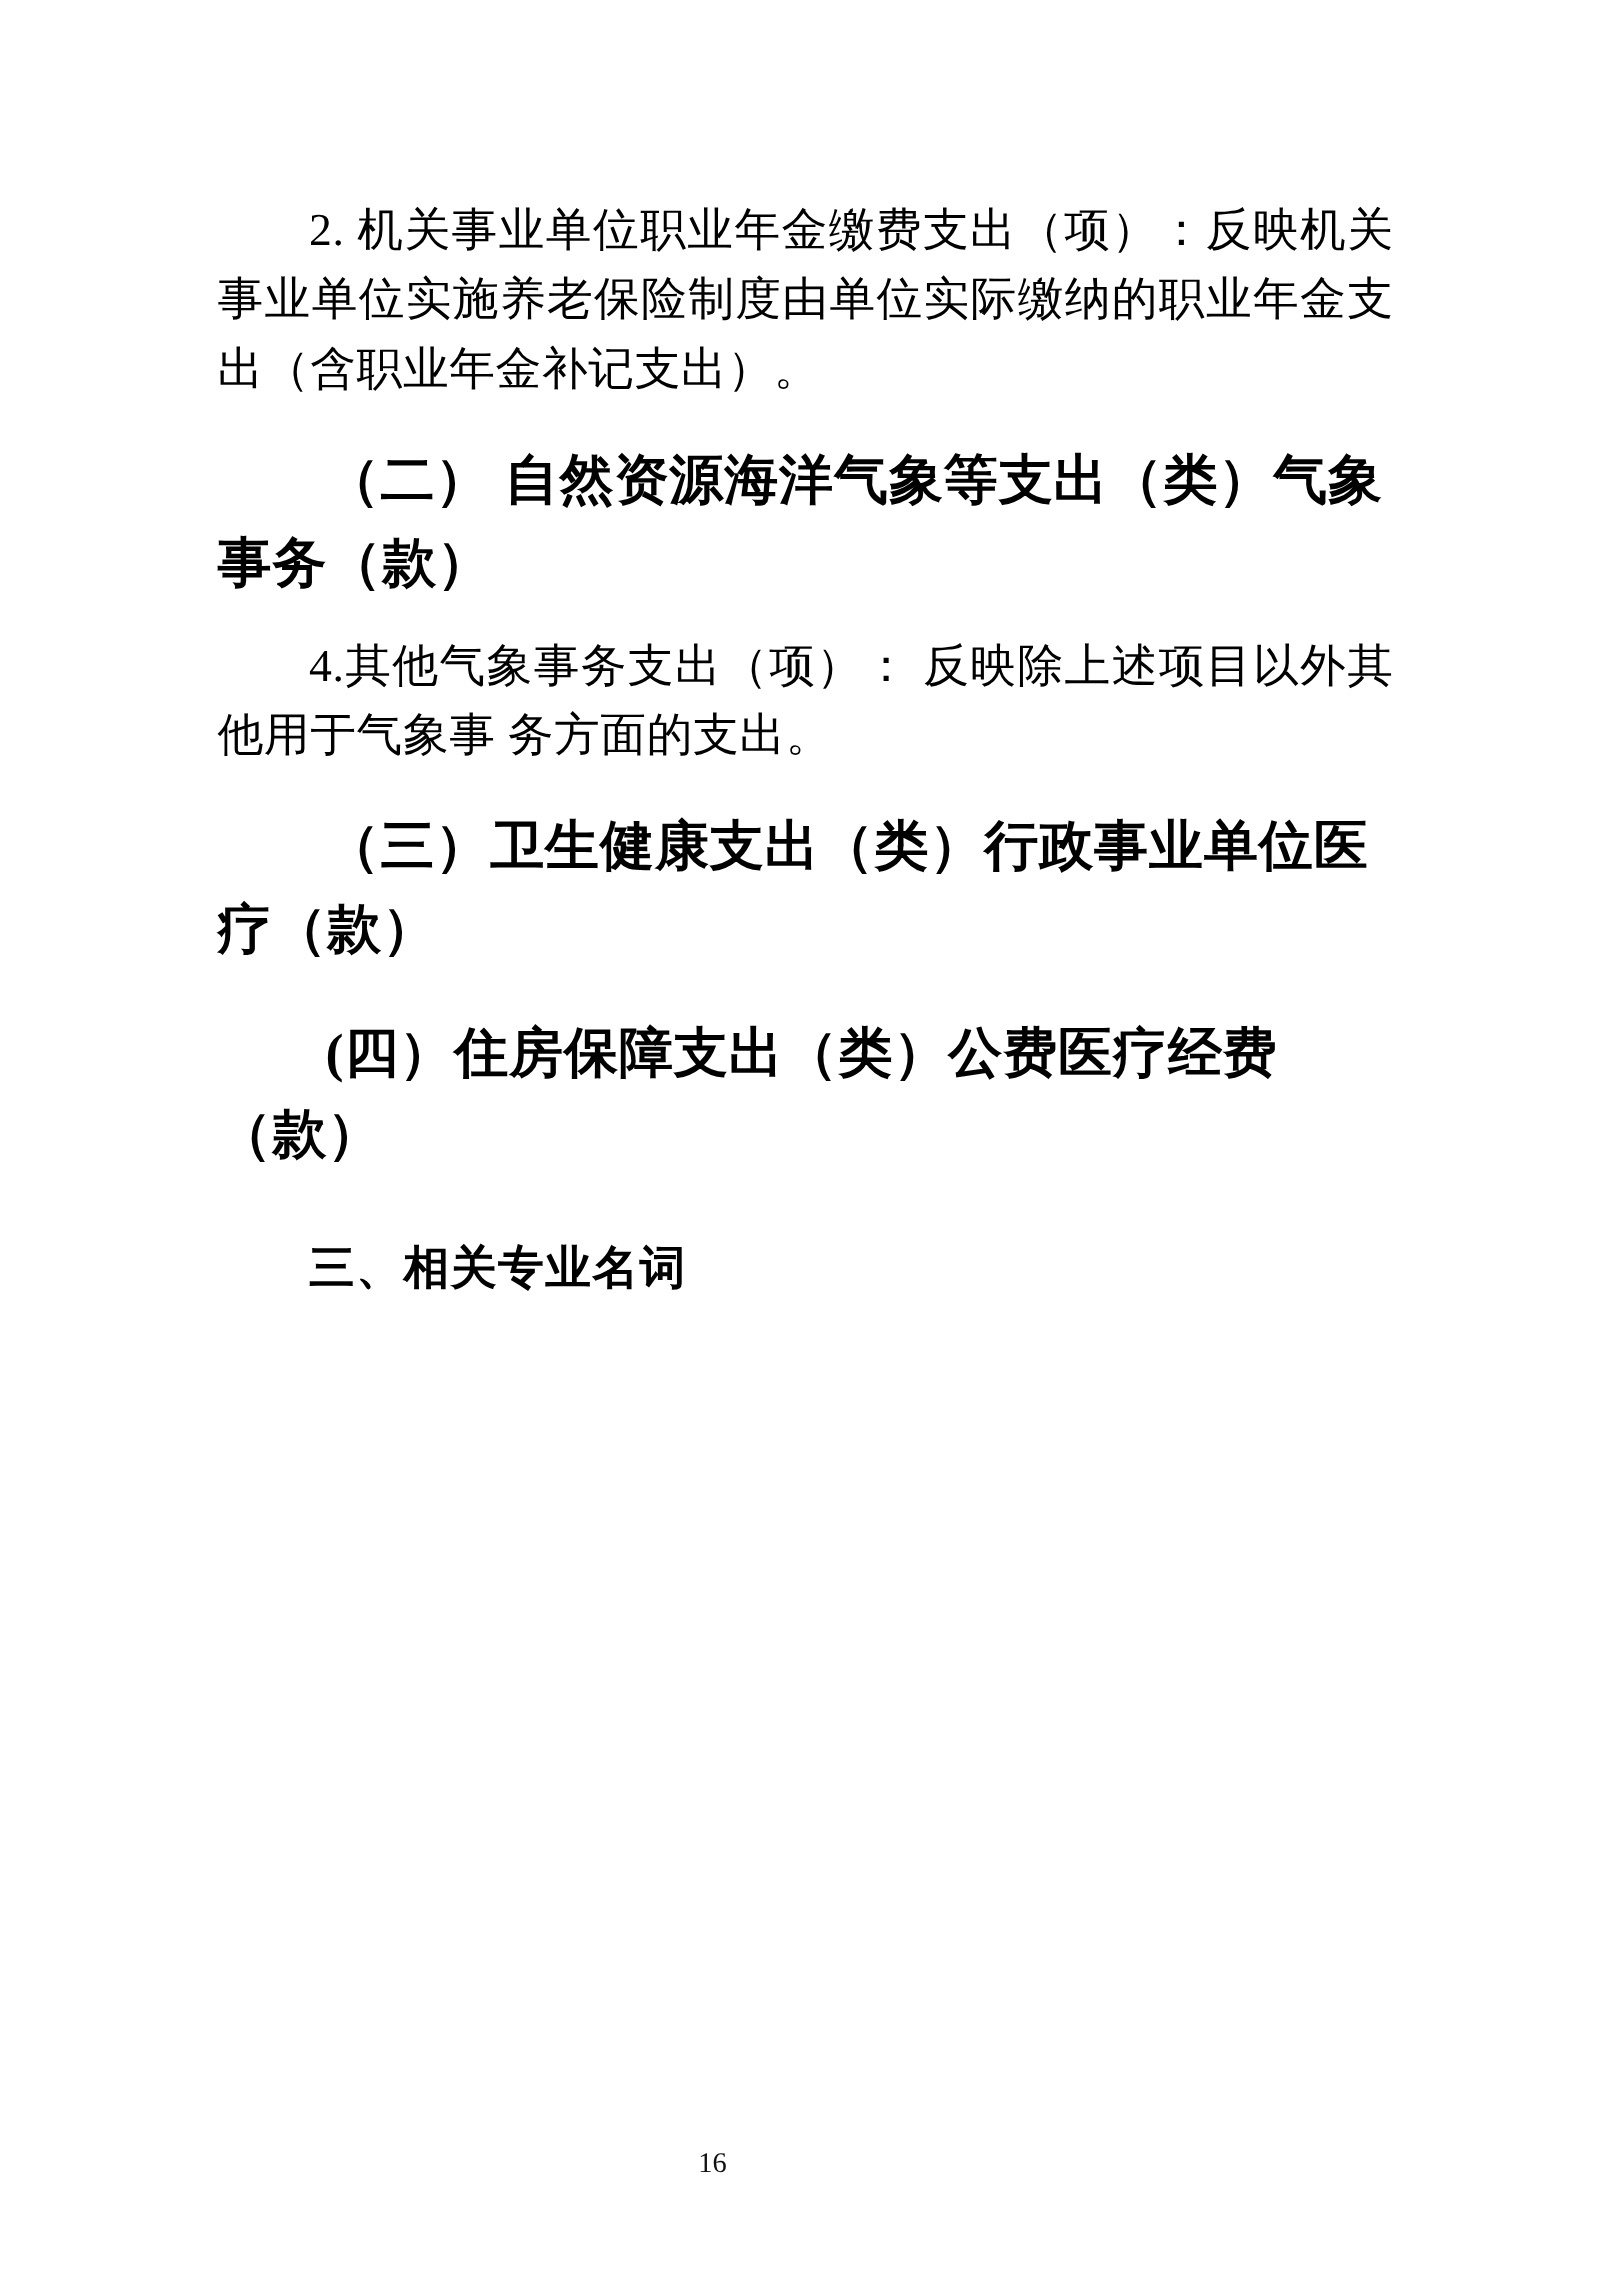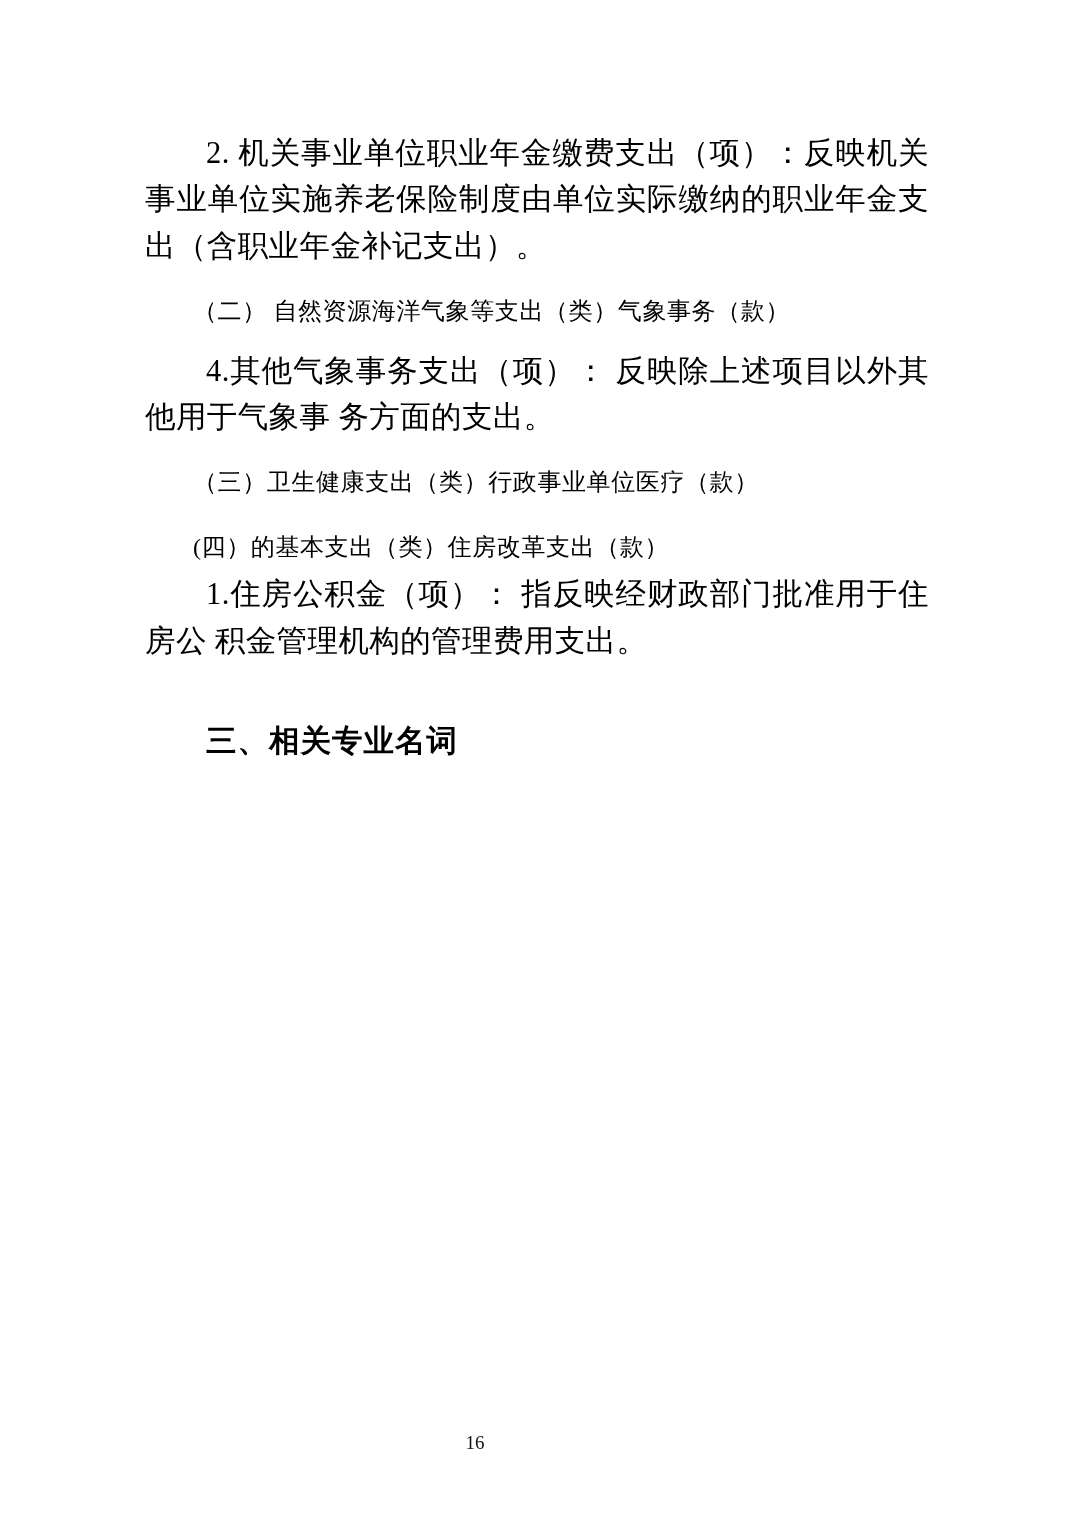--- a/index.html
+++ b/index.html
@@ -27,35 +27,35 @@
     line-height: 1.52;
     text-align: justify;
     text-justify: inter-ideograph;
     margin: 0 0 2px 0;
     letter-spacing: 0.4px;
   }
   .indent2 {
     text-indent: 2em;
   }
   .heading {
-    font-size: 24px;
-    font-weight: normal;
+    font-size: 36px;
+    font-weight: bold;
     line-height: 1.52;
     margin: 10px 0 6px 0;
     text-indent: 2em;
     letter-spacing: 0.6px;
   }
   .gap-small { height: 12px; }
   .section-heading {
     font-size: 30.5px;
     font-weight: bold;
     line-height: 1.52;
     text-indent: 2em;
     letter-spacing: 1px;
-    margin-top: 54px;
+    margin-top: 38px;
   }
   .page-number {
     position: absolute;
     bottom: 66px;
     left: 0;
     width: 950px;
     text-align: center;
     font-size: 19px;
     font-family: "Liberation Serif", serif;
     color: #111;
@@ -78,20 +78,19 @@
 
   <p class="body-text indent2">4.其他气象事务支出（项）： 反映除上述项目以外其他用于气象事 务方面的支出。</p>
 
   <div class="gap-small"></div>
 
   <p class="heading">（三）卫生健康支出（类）行政事业单位医疗（款）</p>
 
 
   <div class="gap-small"></div>
 
-  <p class="heading">(四）的基本支出（类）住房改革支出（款）</p>
+  <p class="heading">(四）住房保障支出（类）公费医疗经费（款）</p>
 
-  <p class="body-text indent2">1.住房公积金（项）： 指反映经财政部门批准用于住房公 积金管理机构的管理费用支出。</p>
 
   <p class="section-heading">三、相关专业名词</p>
 
   <div class="page-number">16</div>
 </div>
 
 </body></html>

